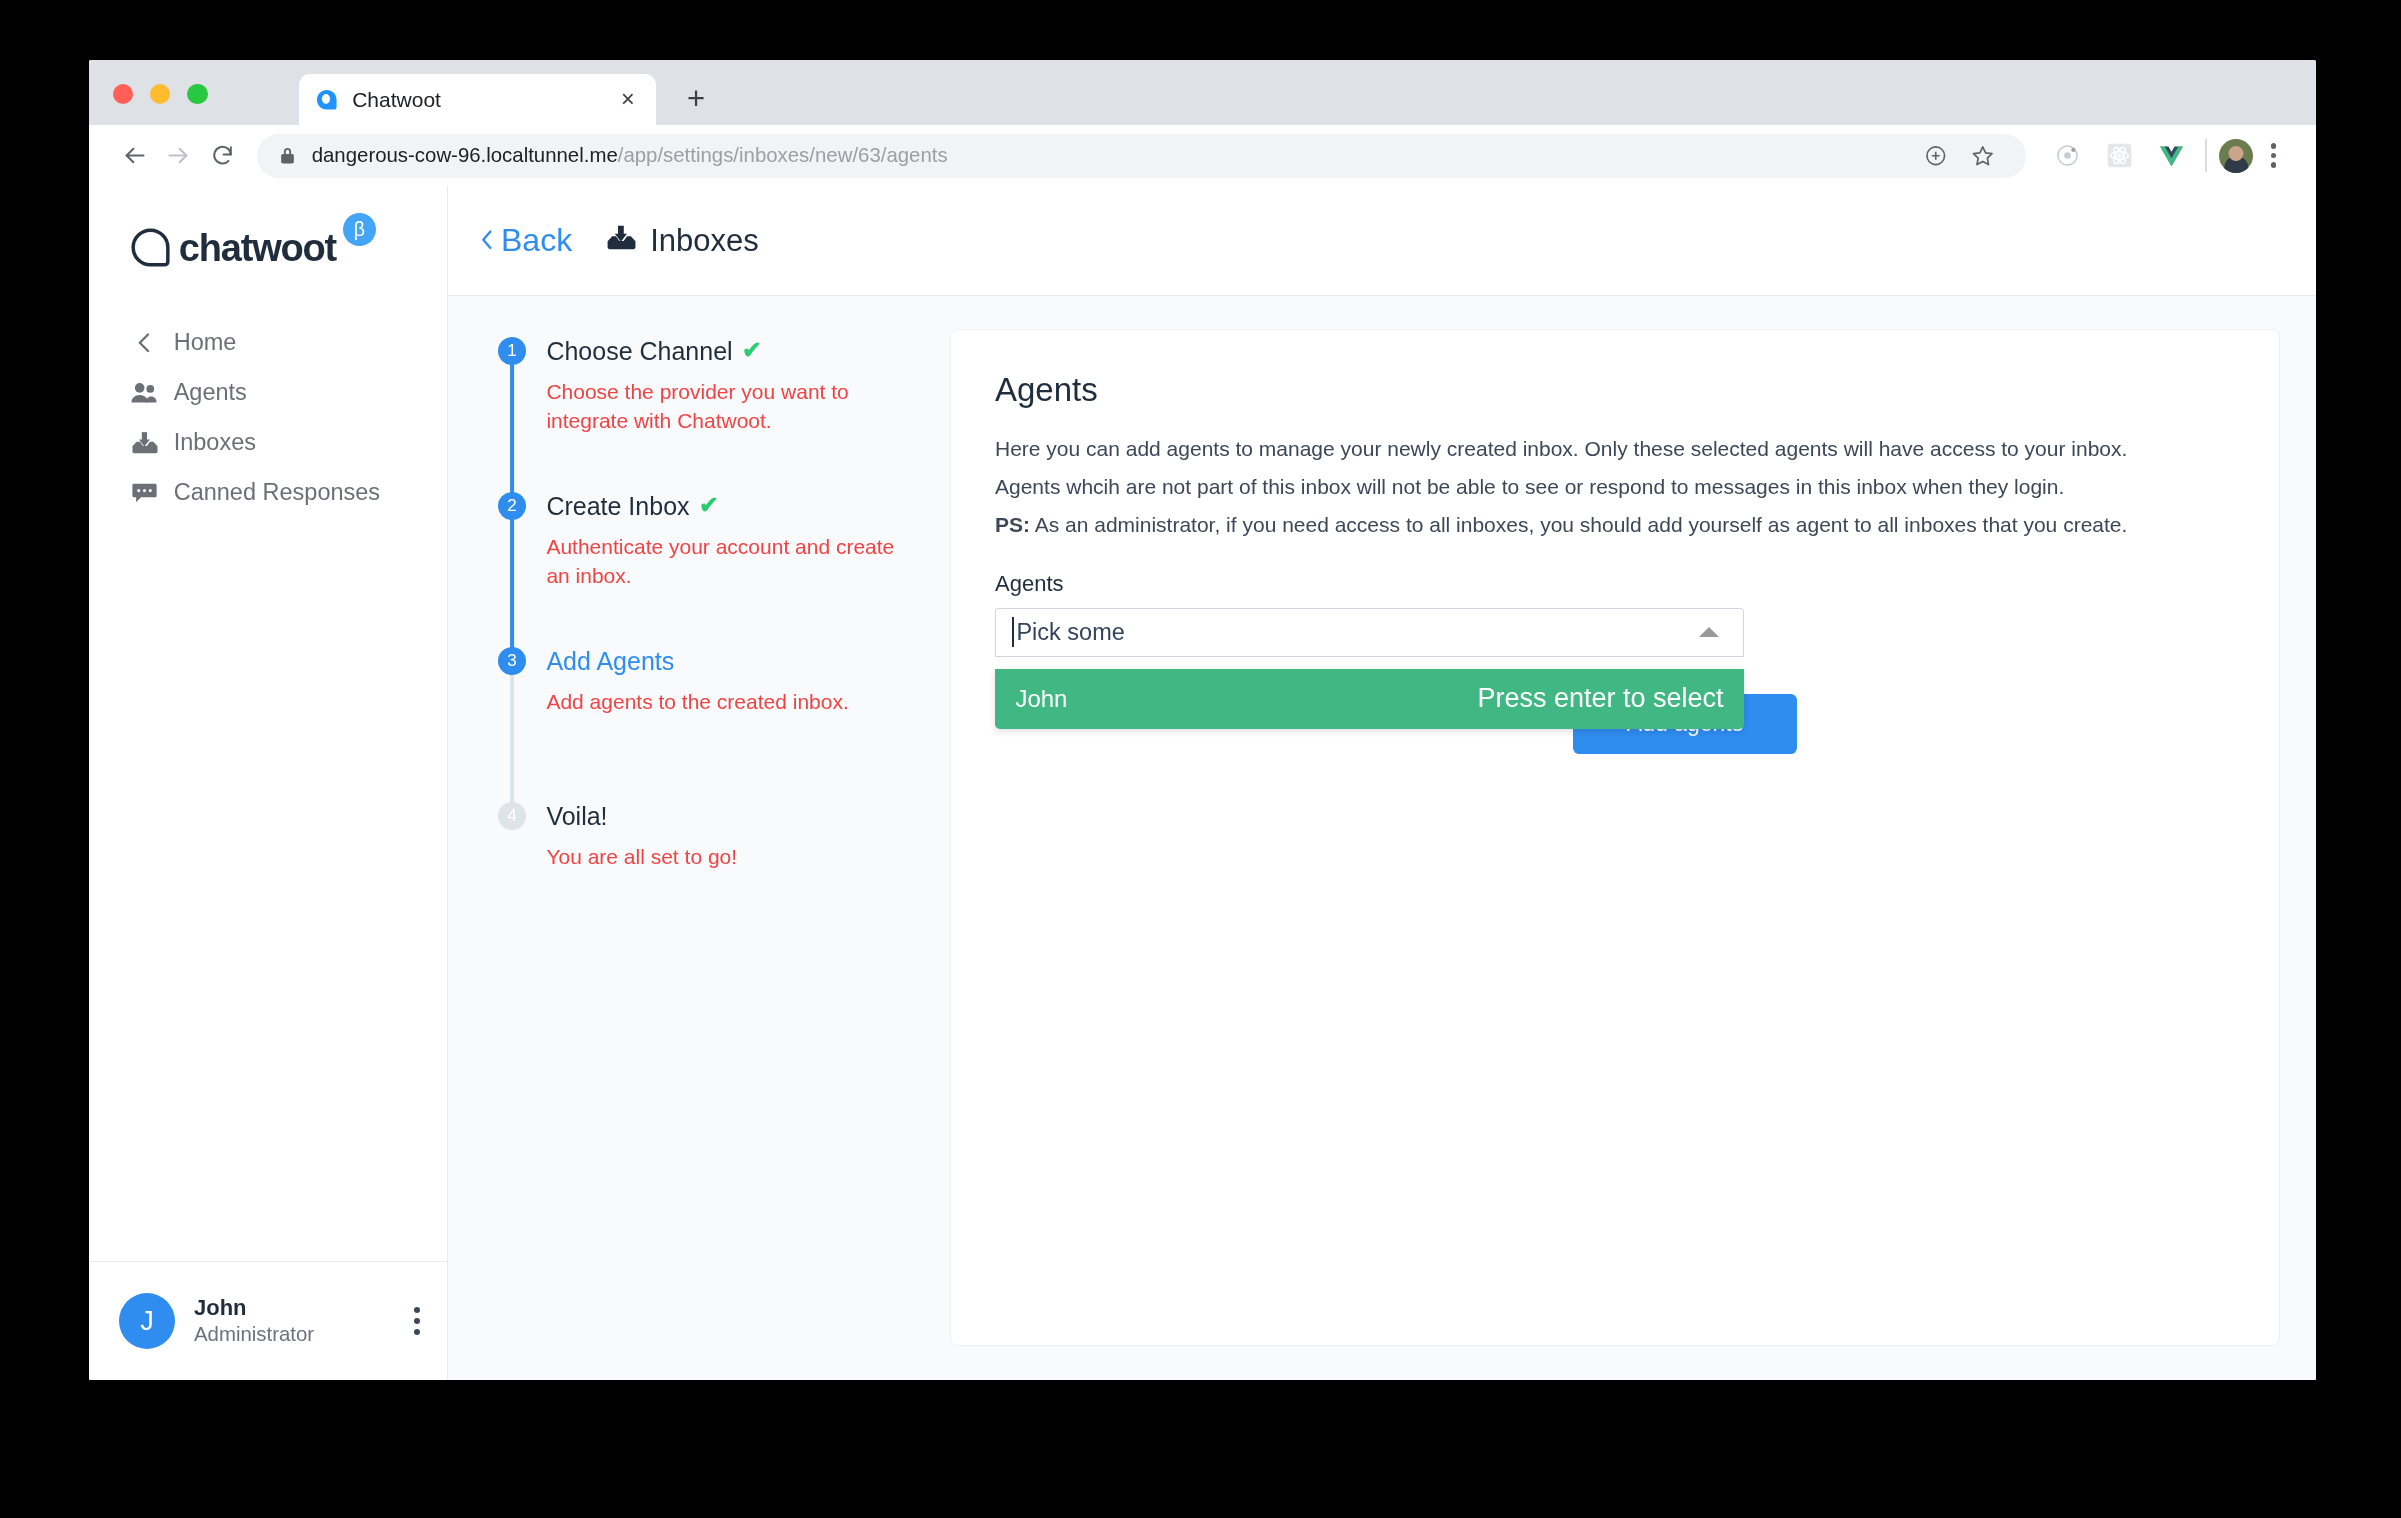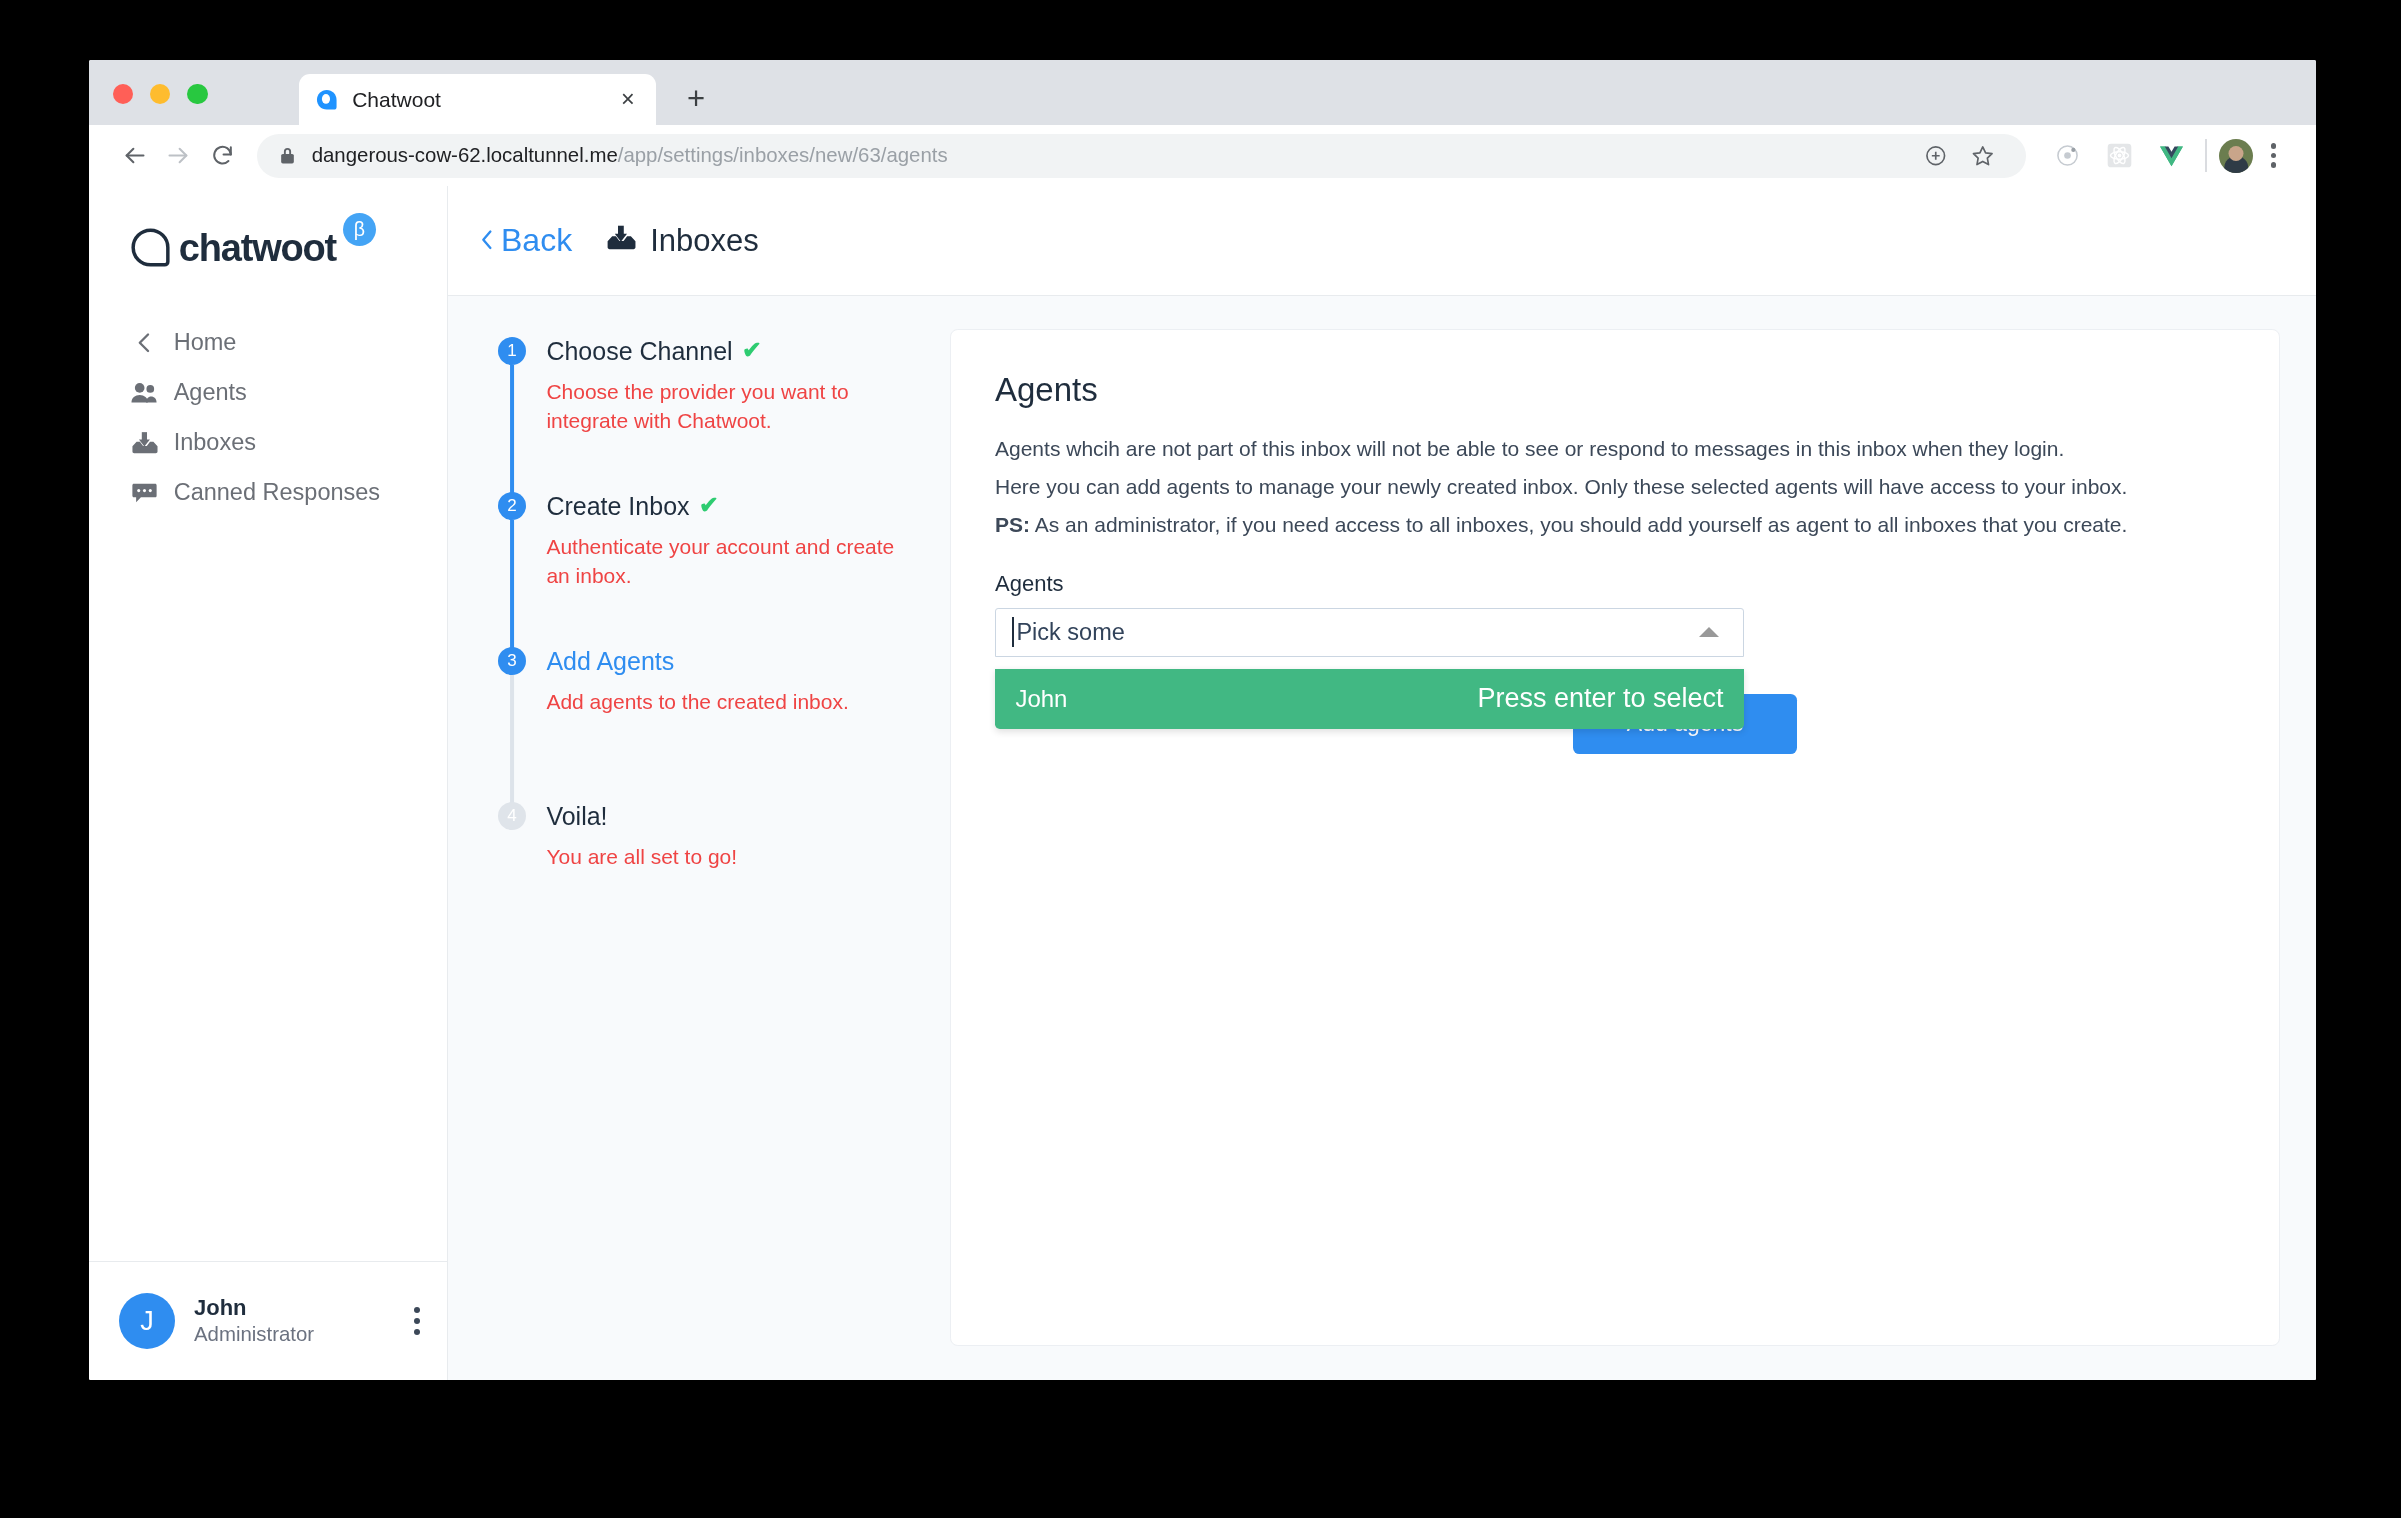--- a/index.html
+++ b/index.html
@@ -488,21 +488,21 @@
       </svg>
     </span>
 
     <div class="omnibox">
       <span class="lock-icon">
         <svg width="17" height="19" viewBox="0 0 16 18" fill="currentColor">
           <rect x="2" y="7.5" width="12" height="9" rx="1.6"></rect>
           <path d="M4.6 7.5V5.2a3.4 3.4 0 0 1 6.8 0v2.3h-1.8V5.2a1.6 1.6 0 0 0-3.2 0v2.3z"></path>
         </svg>
       </span>
-      <span class="url-text"><span>dangerous-cow-62.localtunnel.me</span><span class="url-path">/app/settings/inboxes/new/63/agents</span></span>
+      <span class="url-text"><span>dangerous-cow-96.localtunnel.me</span><span class="url-path">/app/settings/inboxes/new/63/agents</span></span>
       <span class="omni-actions">
         <span class="icon-btn">
           <svg width="23.5" height="23.5" viewBox="0 0 24 24" fill="none" stroke="currentColor" stroke-width="1.7">
             <circle cx="12" cy="12" r="9"></circle>
               <line x1="12" y1="8" x2="12" y2="16"></line>
               <line x1="8" y1="12" x2="16" y2="12"></line>
           </svg>
         </span>
         <span class="icon-btn">
           <svg width="23.5" height="23.5" viewBox="0 0 24 24" fill="none" stroke="currentColor" stroke-width="1.7" stroke-linejoin="round">
@@ -708,22 +708,22 @@
               <span class="step-desc" style="display:block">You are all set to go!</span>
             </span>
           </div>
 
         </div>
 
         <div class="card">
           <div class="card-title">Agents</div>
 
           <div class="card-desc">
+            <p>Here you can add agents to manage your newly created inbox. Only these selected agents will have access to your inbox.</p>
             <p>Agents whcih are not part of this inbox will not be able to see or respond to messages in this inbox when they login.</p>
-            <p>Here you can add agents to manage your newly created inbox. Only these selected agents will have access to your inbox.</p>
             <p><b>PS:</b><span> As an administrator, if you need access to all inboxes, you should add yourself as agent to all inboxes that you create.</span></p>
           </div>
 
           <div class="field-label">Agents</div>
 
           <div class="multiselect-wrap">
 
             <div class="submit-btn">Add agents</div>
 
             <div class="ms-control">

